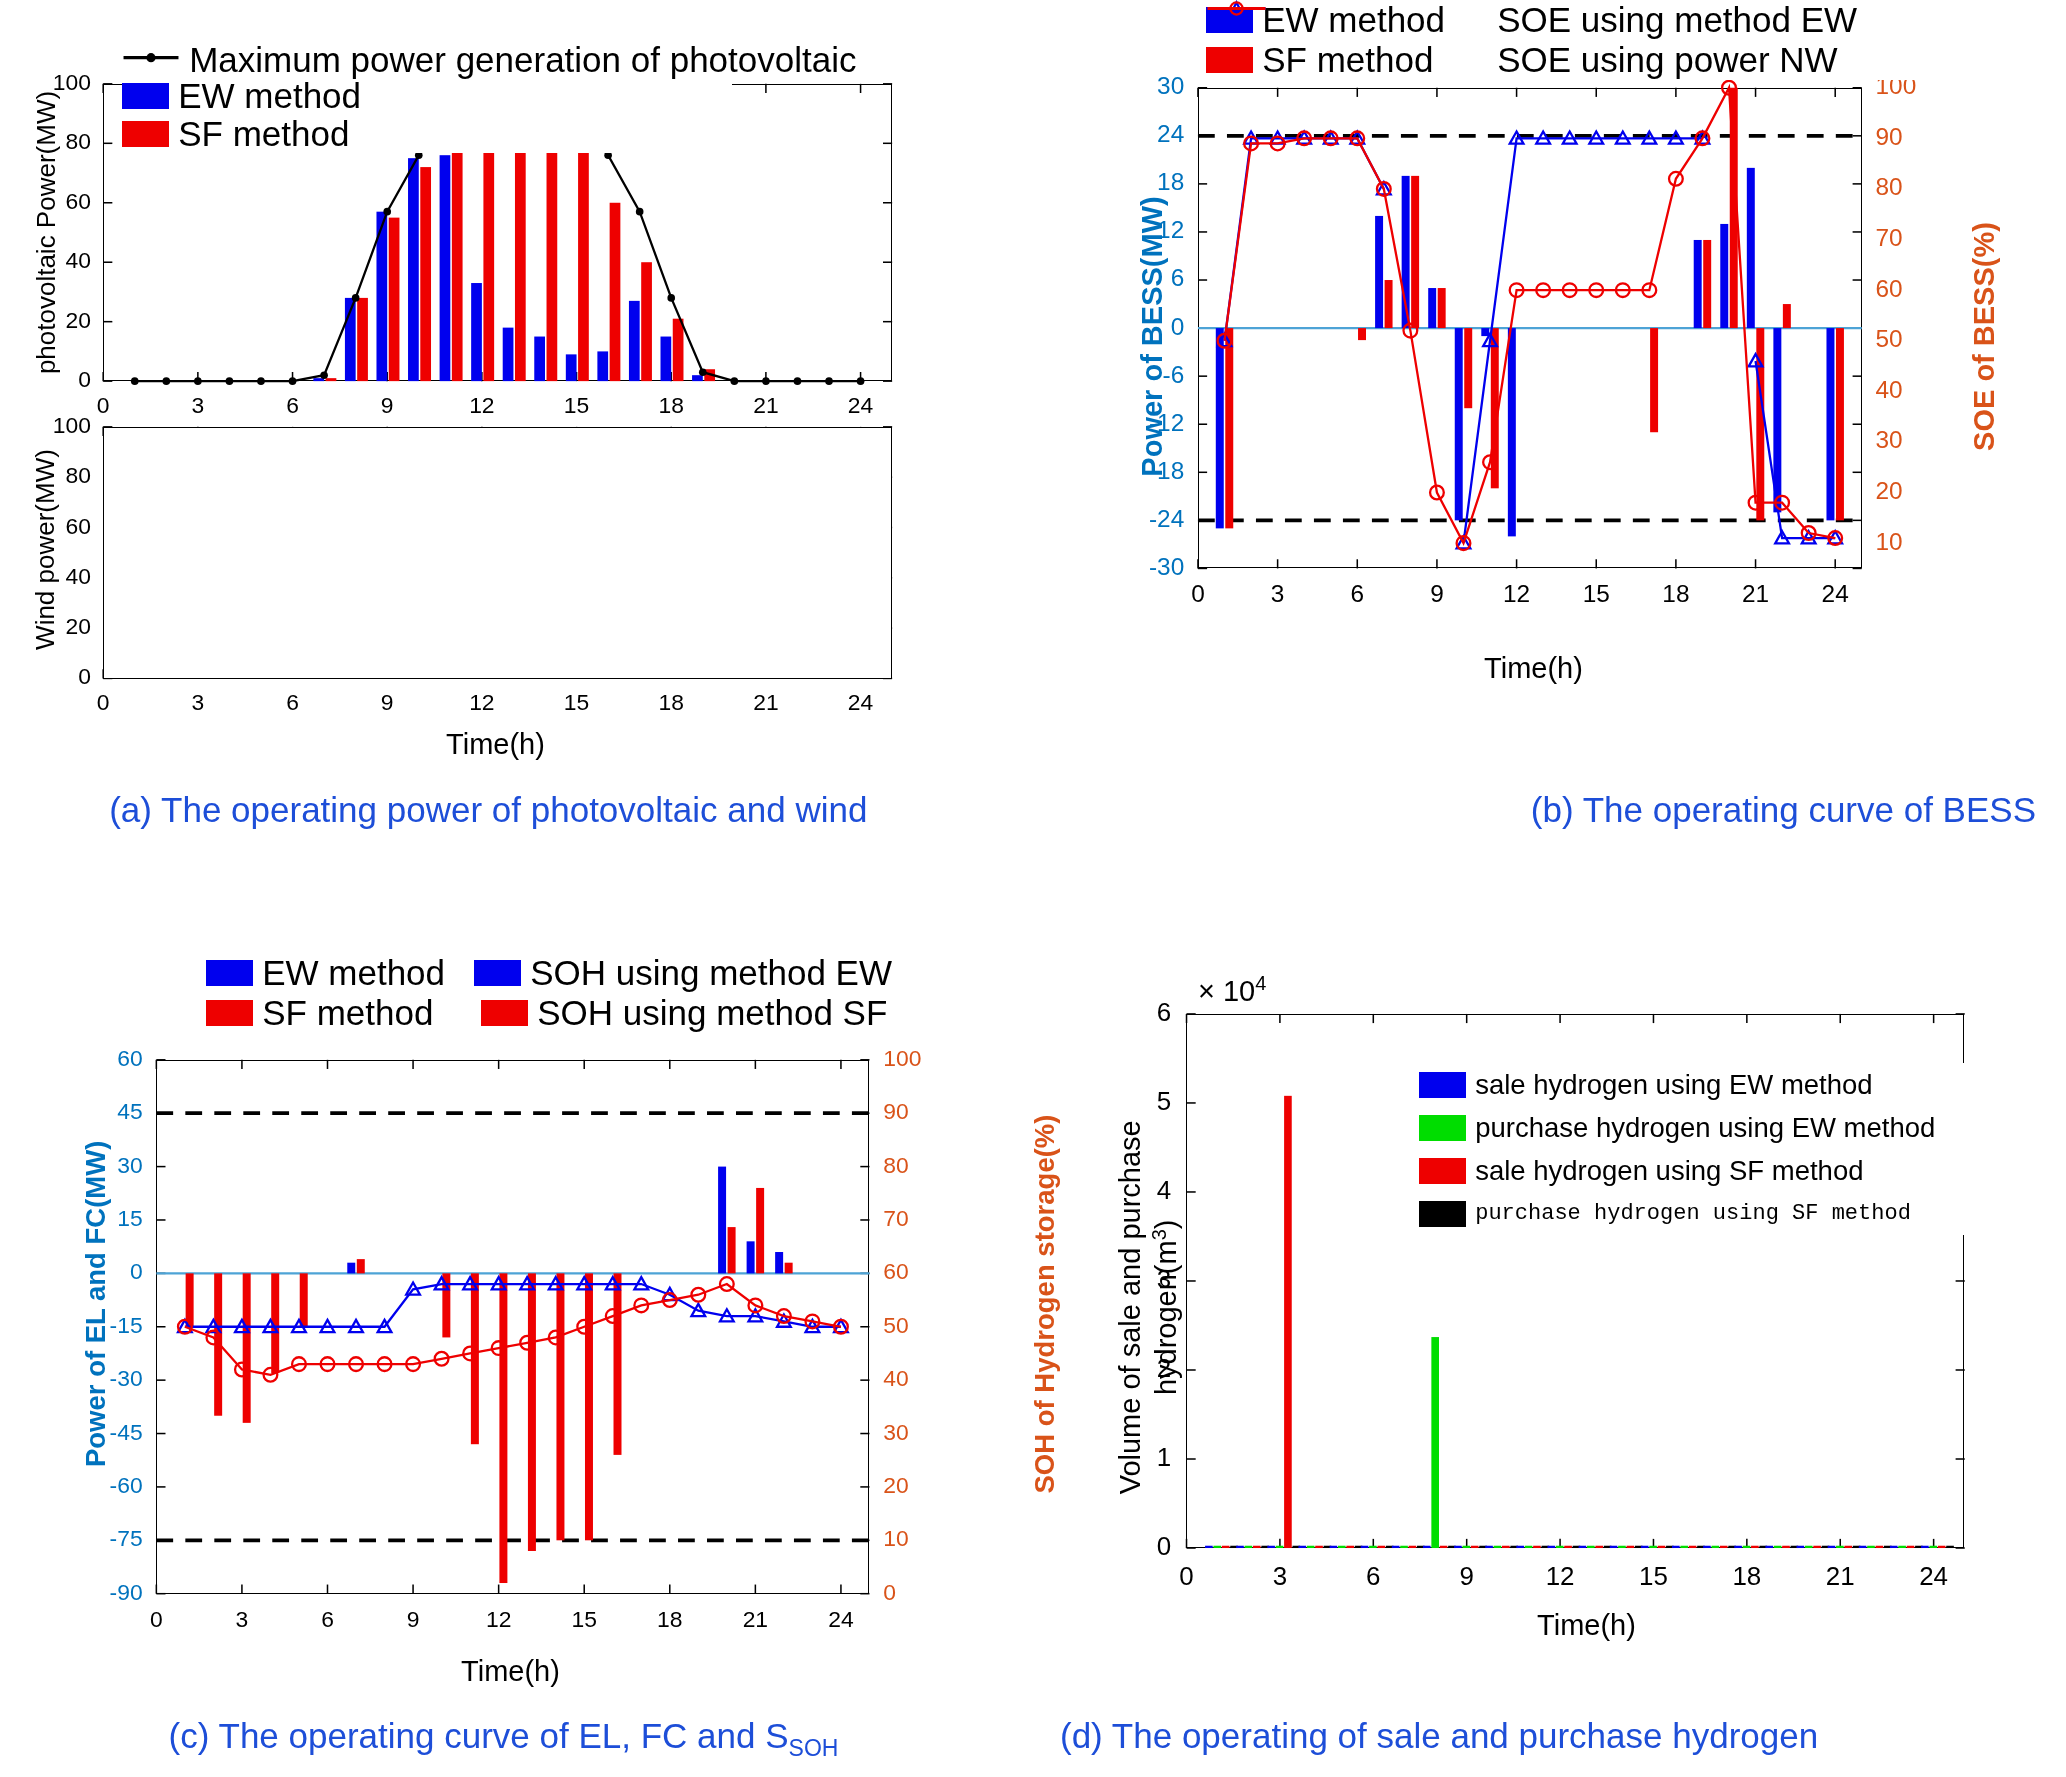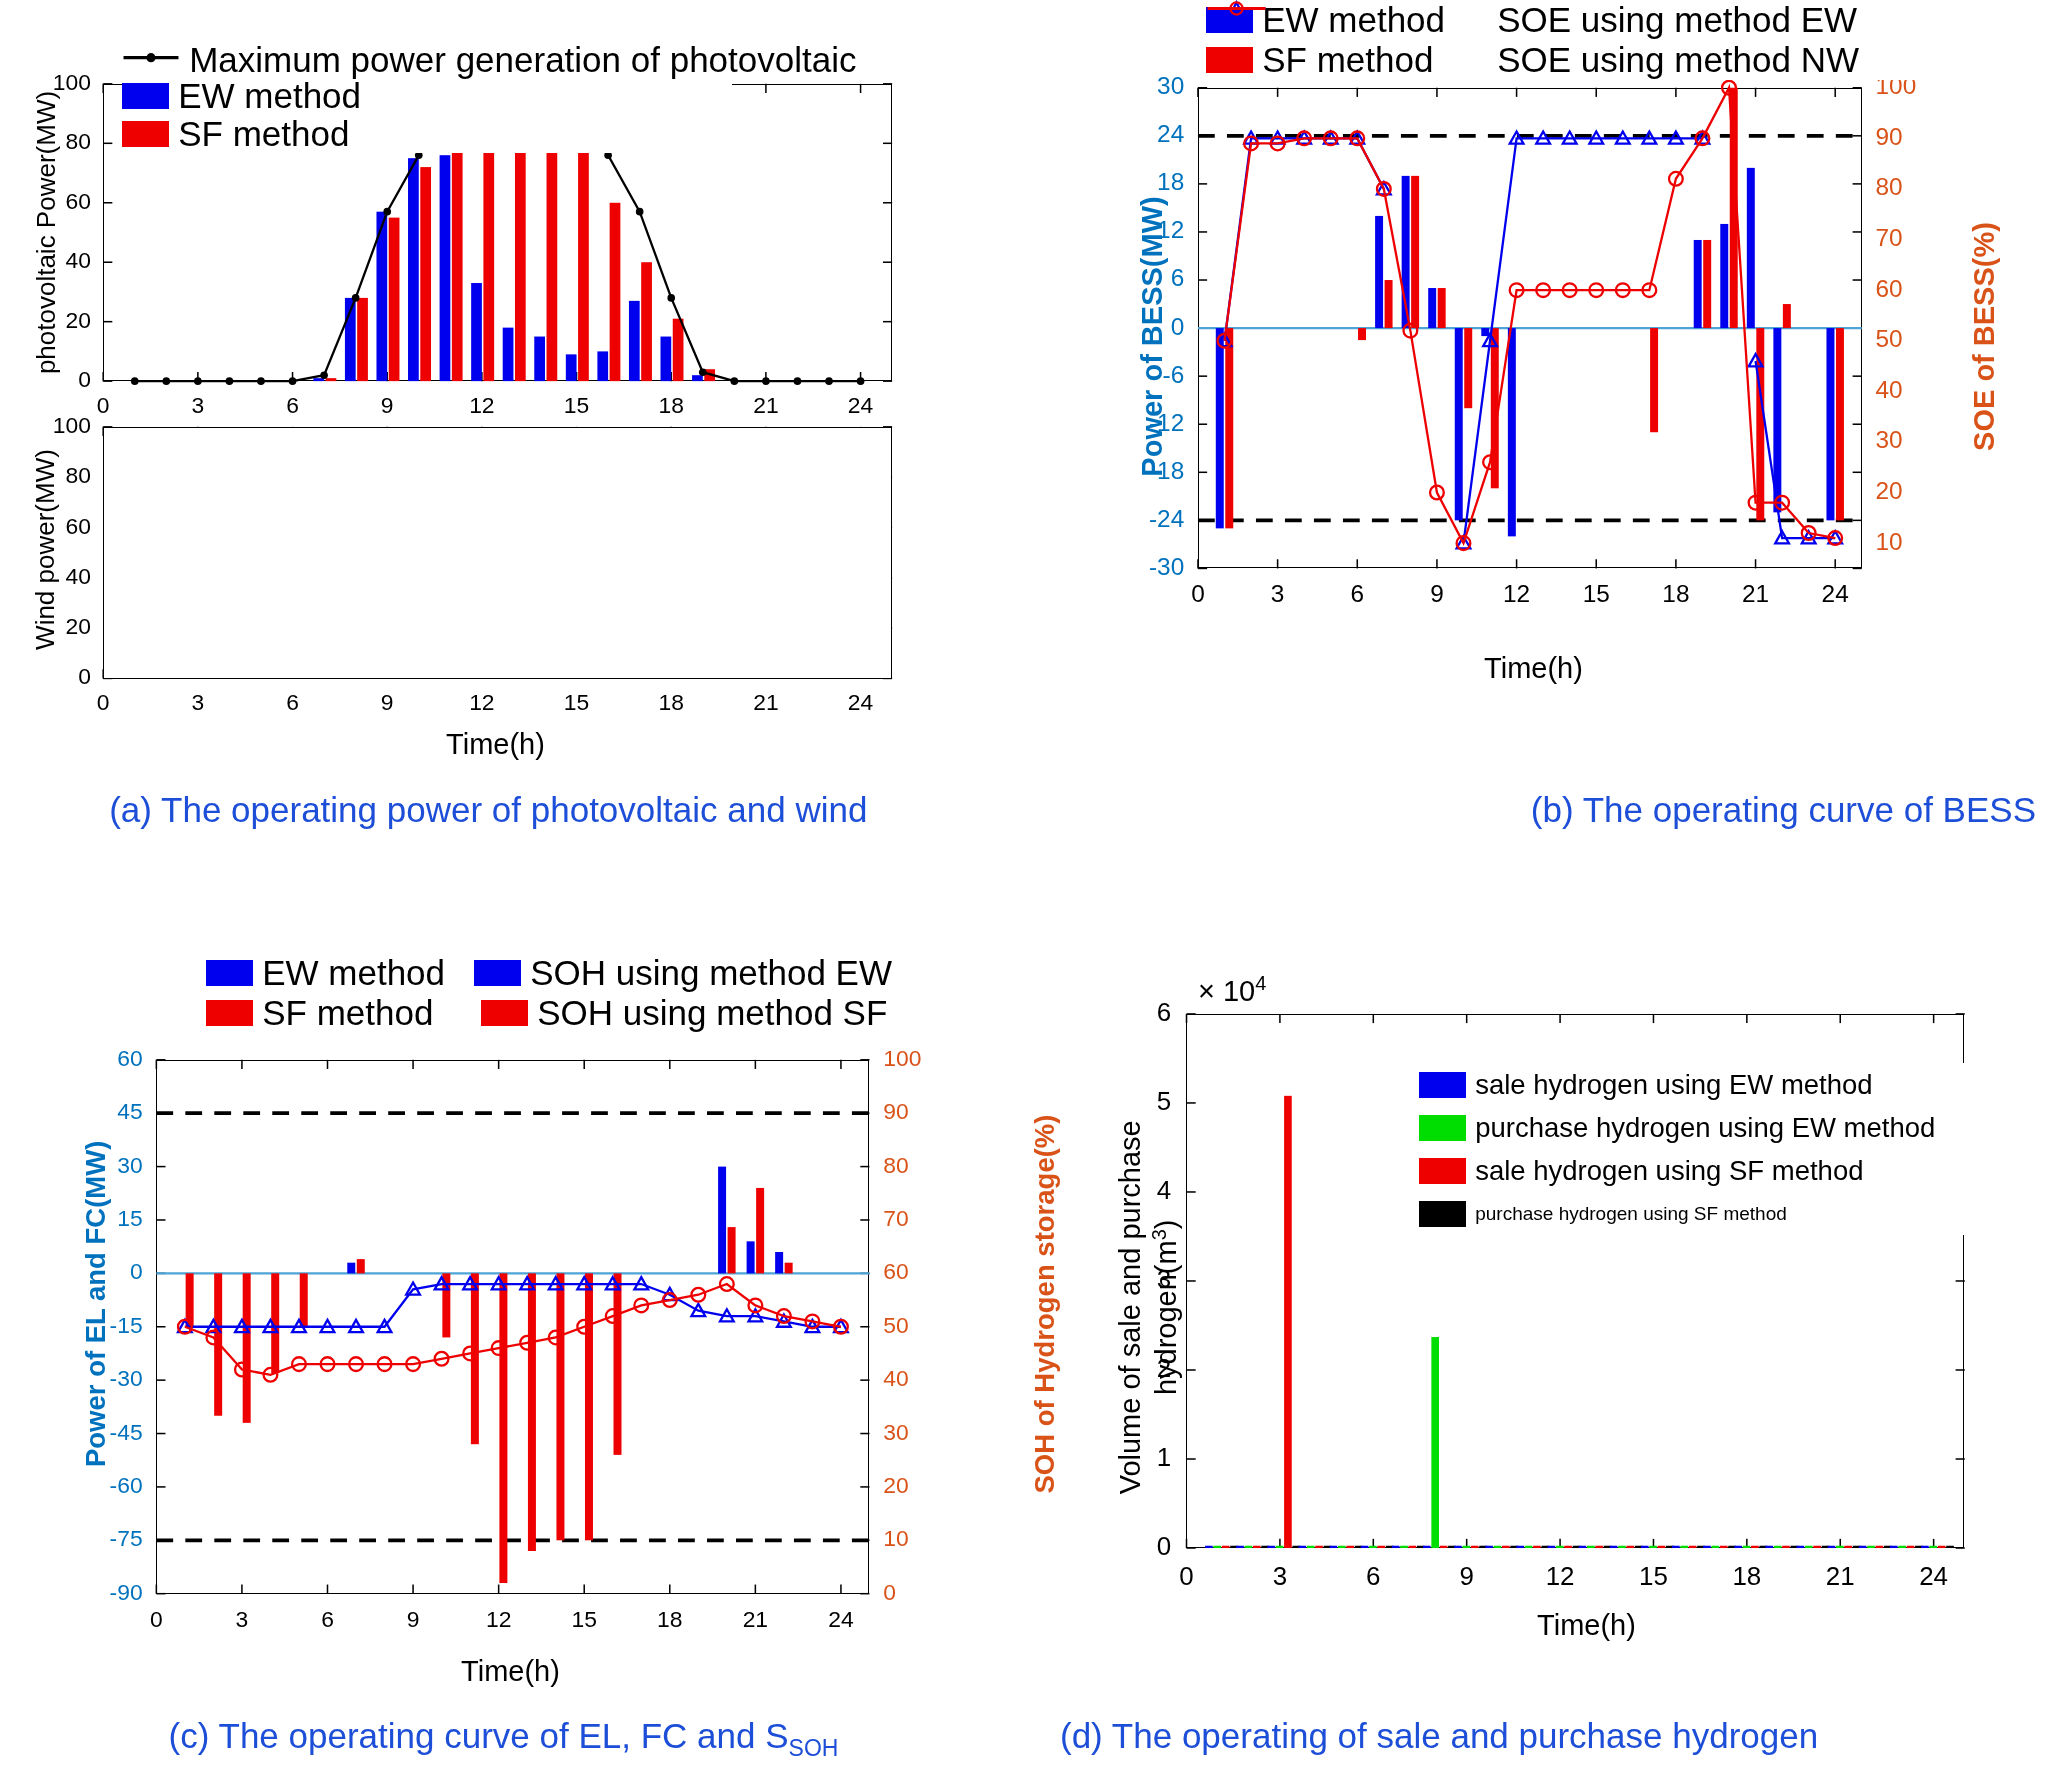--- a/index.html
+++ b/index.html
@@ -455,21 +455,21 @@
           <span class="sw sw-box" style="background:#ee0000;"></span>
           <span class="lg-text">SF method</span>
         </div>
         <div class="legend-row">
           <span class="sw">
             <svg width="61" height="17" viewBox="0 0 80 22">
               <line x1="2" y1="11" x2="78" y2="11" stroke="#ee0000" stroke-width="4"></line>
               <circle cx="40" cy="11" r="8" fill="none" stroke="#ee0000" stroke-width="3"></circle>
             </svg>
           </span>
-          <span class="lg-text">SOE using method NW</span>
+          <span class="lg-text">SOE using power NW</span>
         </div>
       </div>
     </div>
   </div>
 
   <div class="caption" style="position:absolute;left:1197px;top:786px;width:839px;text-align:right;">(b) The operating curve of BESS</div>
 
   <div class="panel" style="left:0;top:930px;width:1022px;height:763px;">
     <div class="plot" id="elfcPlot" style="left:156px;top:130px;width:713px;height:534px;"></div>
     <svg id="elfcSvg" width="1022" height="763" viewBox="0 0 1340 1000">
@@ -816,21 +816,21 @@
       <div class="legend-row" style="height:43px;">
         <span class="sw sw-box" style="background:#00dd00;"></span>
         <span class="lg-text" style="font-size:27.5px;">purchase hydrogen using EW method</span>
       </div>
       <div class="legend-row" style="height:43px;">
         <span class="sw sw-box" style="background:#ee0000;"></span>
         <span class="lg-text" style="font-size:27.5px;">sale hydrogen using SF method</span>
       </div>
       <div class="legend-row" style="height:43px;">
         <span class="sw sw-box" style="background:#000;"></span>
-        <span class="lg-text" style="font-size:19px;">purchase hydrogen using SF method</span>
+        <span class="lg-text" style="font-size:22px;font-family:Liberation Mono, monospace;">purchase hydrogen using SF method</span>
       </div>
     </div>
   </div>
 
   <div class="caption" style="position:absolute;left:1060px;top:1712px;width:992px;text-align:left;">(d) The operating of sale and purchase hydrogen</div>
 
 </div>
 
 
 </body></html>

